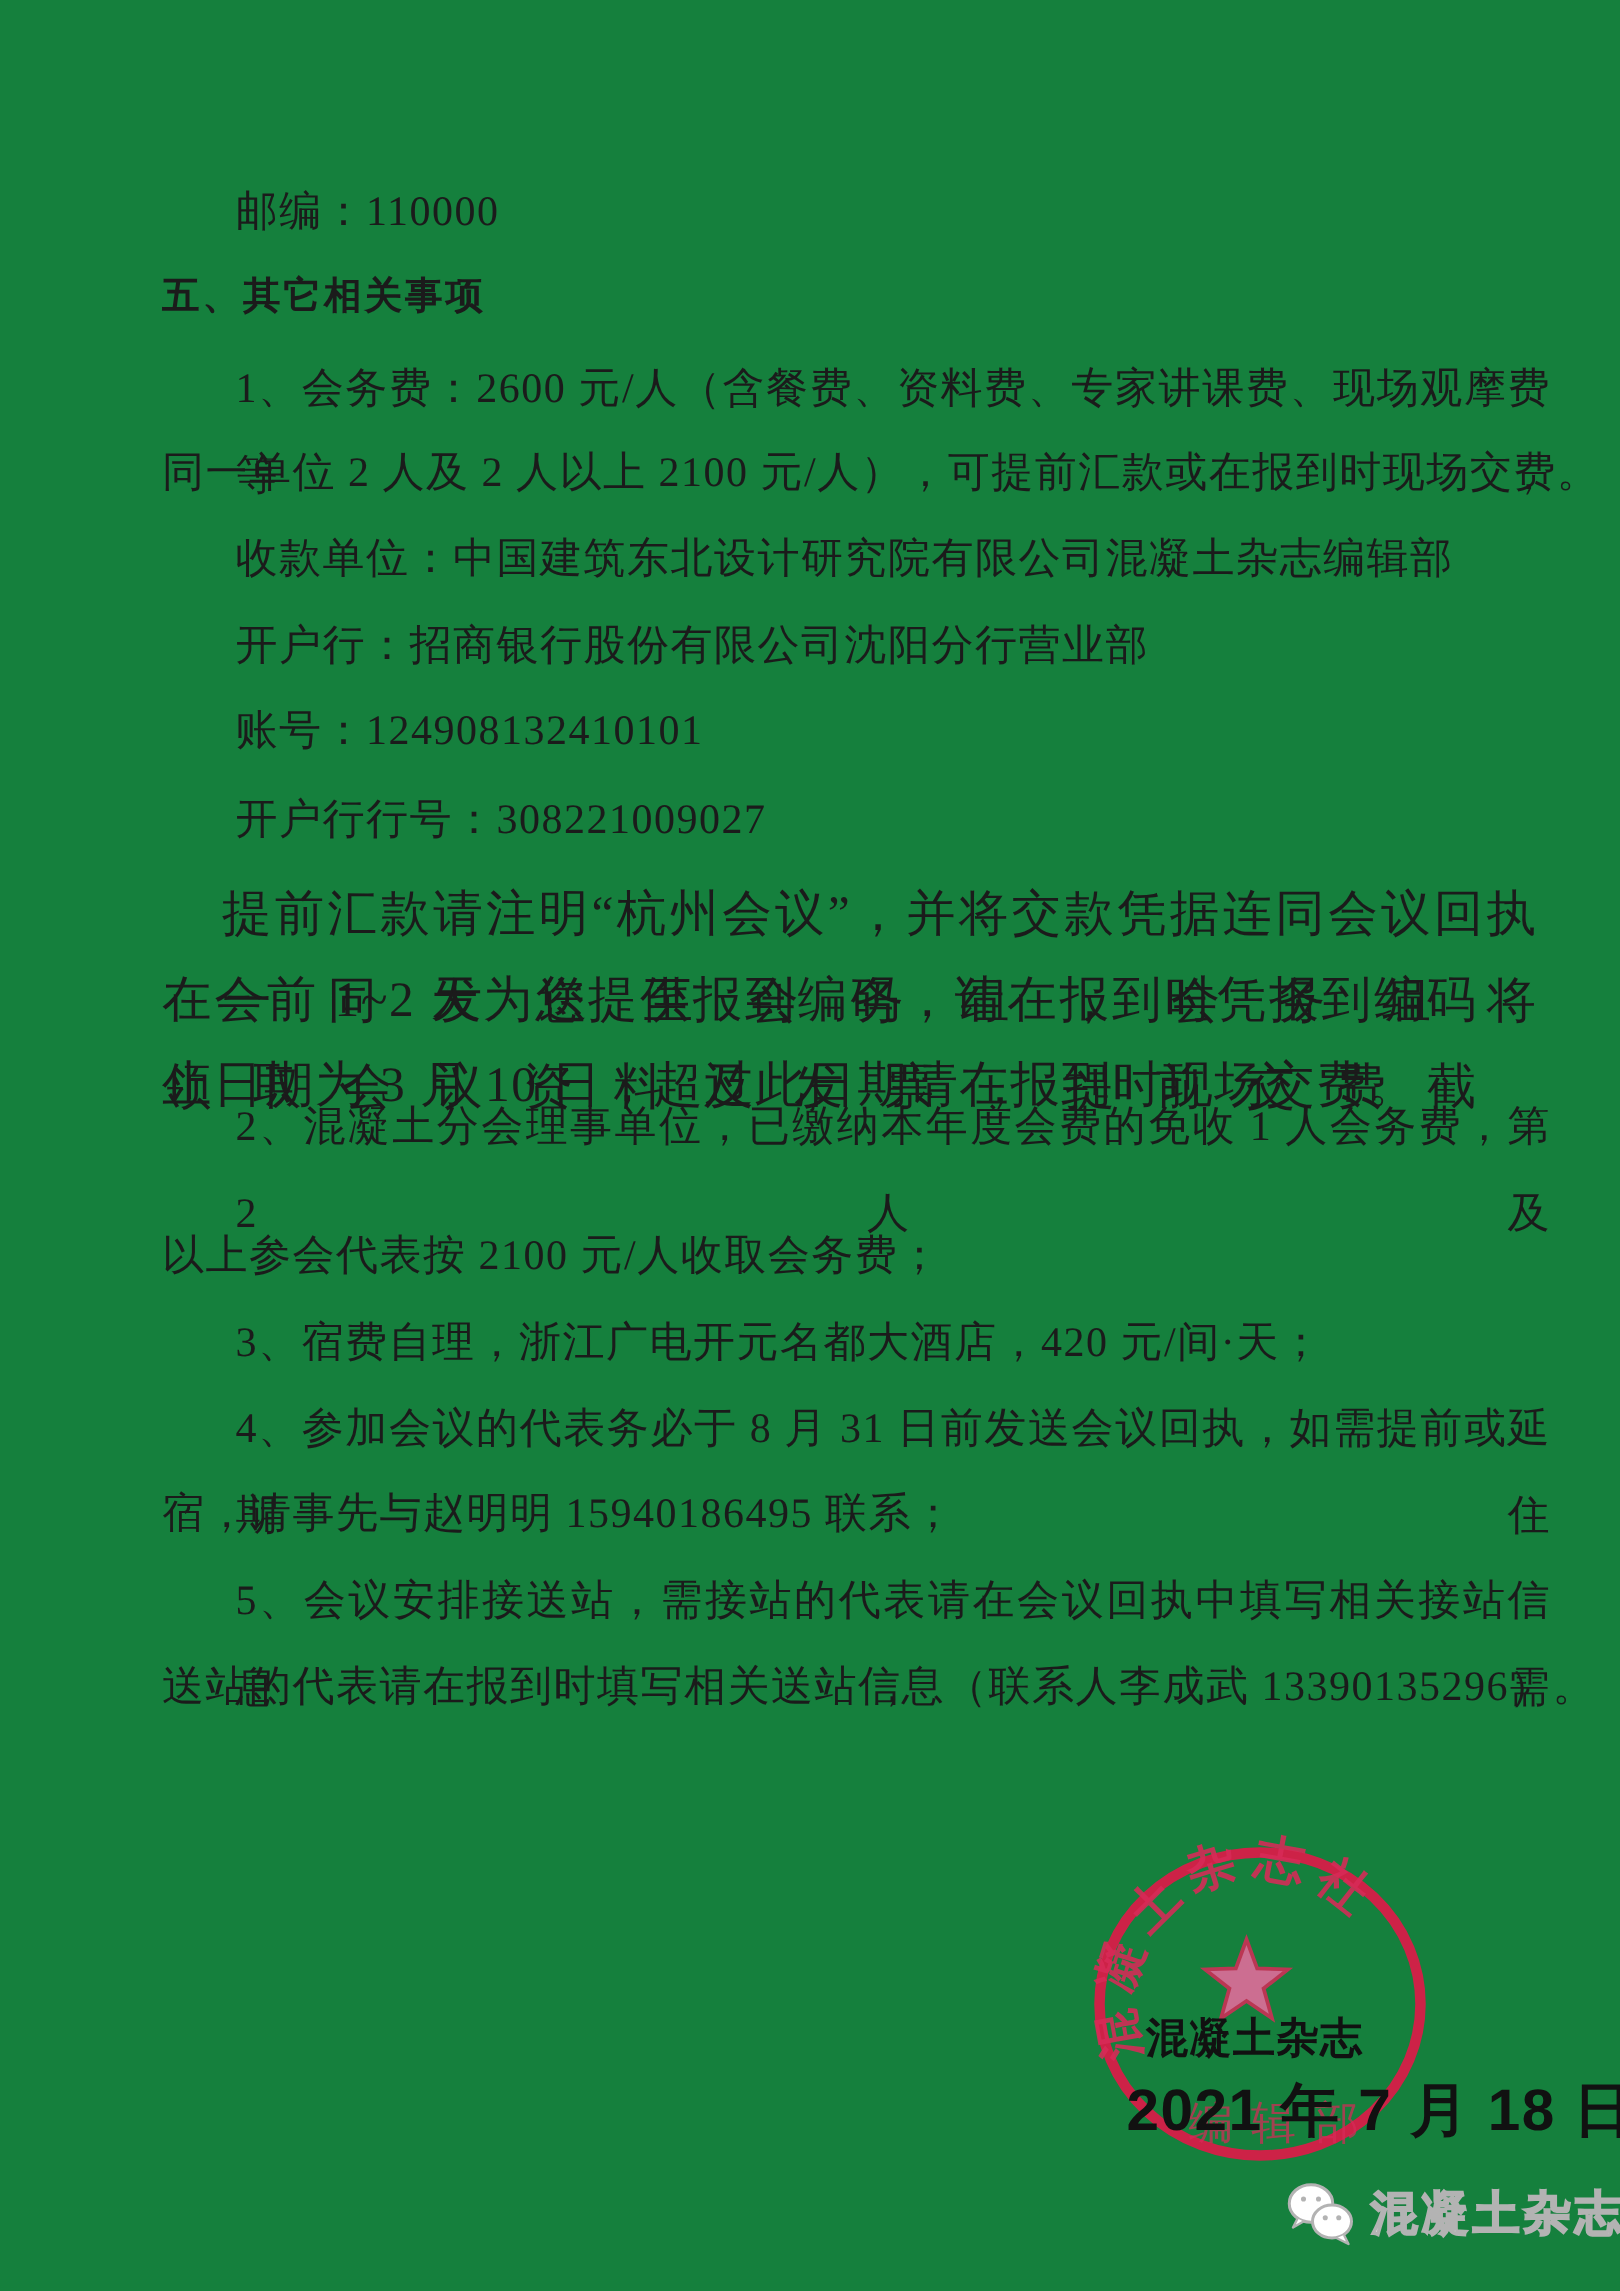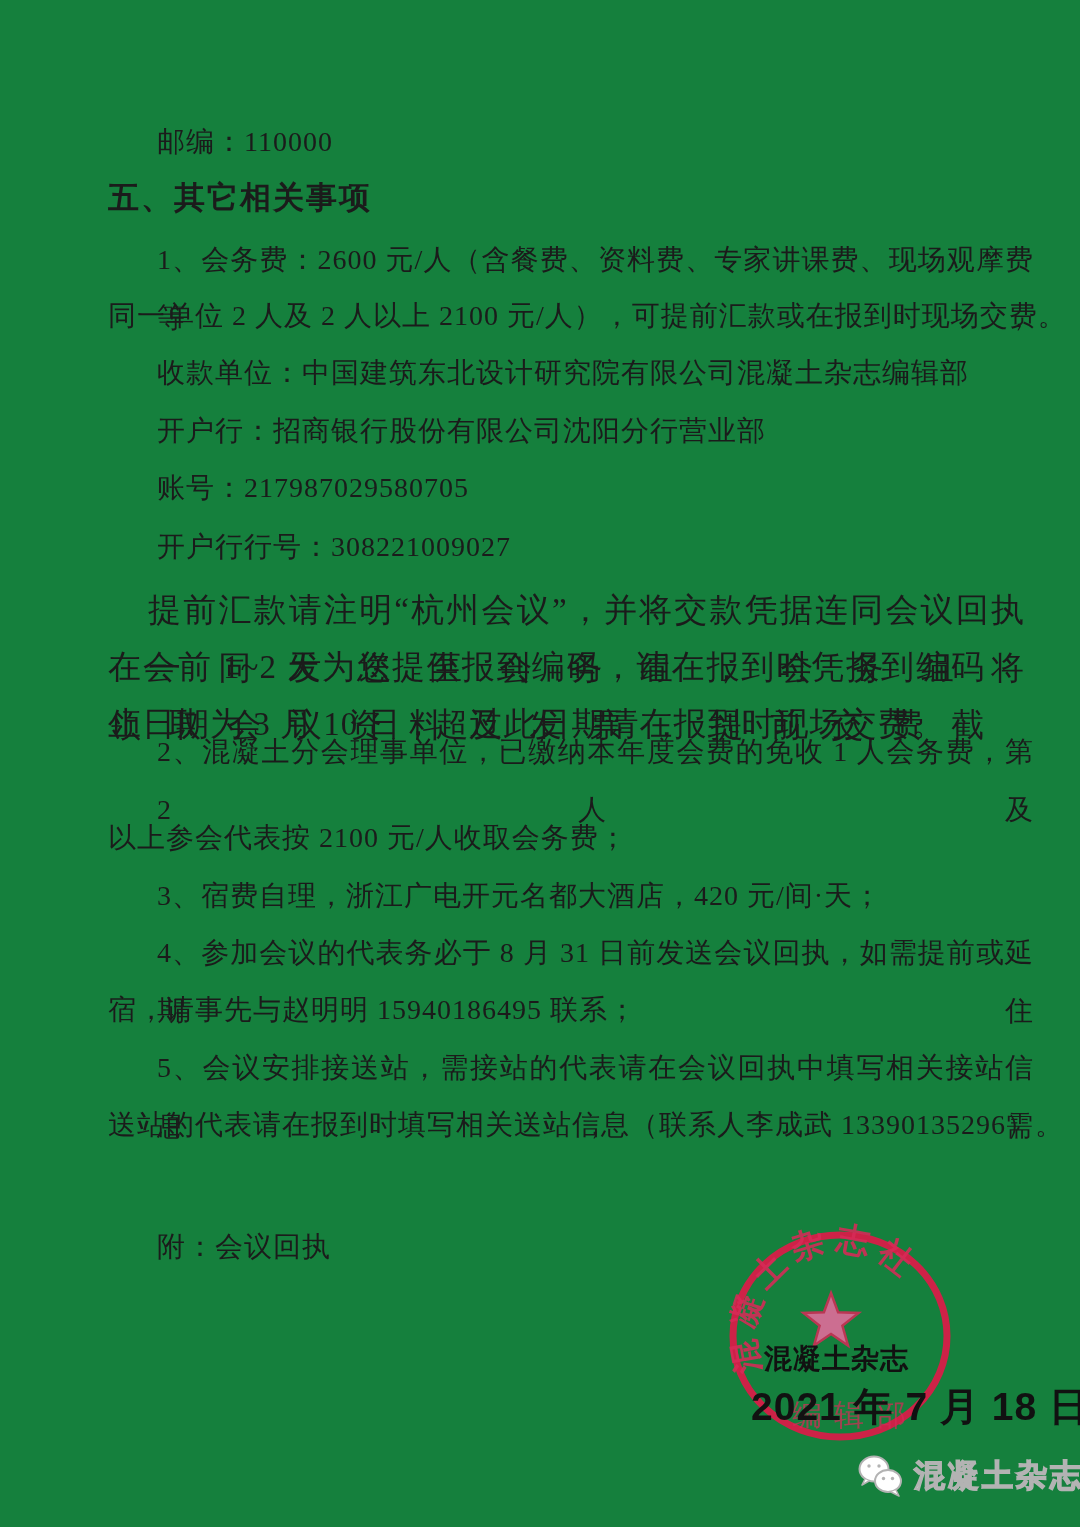--- a/index.html
+++ b/index.html
@@ -12,21 +12,21 @@
     color:#1b1b1b;
     text-decoration:underline;
   }
   .doc{position:absolute;left:108px;top:0;width:877px;height:100%;}
   .line{
     position:absolute;left:0;width:877px;height:58px;line-height:58px;
     font-size:28px;letter-spacing:1px;white-space:nowrap;
   }
   .line.just{white-space:normal;text-align:justify;text-align-last:justify;}
   .line.small{font-size:33px;}
-  .line.heading{font-weight:bold;font-size:31px;letter-spacing:2px;}
+  .line.heading{font-weight:bold;font-size:25px;letter-spacing:2px;}
   .ind{padding-left:49px;}
   .ind-sm{padding-left:40px;}
   
   .seal{position:absolute;left:722px;top:1222px;width:236px;height:232px;}
   .seal-overlay{
     position:absolute;font-family:"Liberation Sans","DejaVu Sans",sans-serif;
     font-weight:bold;color:#111;white-space:nowrap;
   }
   .seal-name{left:764px;top:1340px;font-size:28px;letter-spacing:1px;}
   .seal-date{left:751px;top:1380px;font-size:39px;letter-spacing:1px;}
@@ -45,33 +45,32 @@
 
 <div class="page">
 
   <div class="doc">
     <div class="line ind" style="top:113px">邮编：110000</div>
     <div class="line heading" style="top:169px">五、其它相关事项</div>
     <div class="line ind just" style="top:231px">1、会务费：2600 元/人（含餐费、资料费、专家讲课费、现场观摩费等，</div>
     <div class="line" style="top:287px">同一单位 2 人及 2 人以上 2100 元/人），可提前汇款或在报到时现场交费。</div>
     <div class="line ind" style="top:344px">收款单位：中国建筑东北设计研究院有限公司混凝土杂志编辑部</div>
     <div class="line ind" style="top:402px">开户行：招商银行股份有限公司沈阳分行营业部</div>
-    <div class="line ind" style="top:459px">账号：217987029580705</div>
+    <div class="line ind" style="top:459px">账号：124908132410101</div>
     <div class="line ind" style="top:518px">开户行行号：308221009027</div>
     <div class="line small ind-sm just" style="top:581px">提前汇款请注明“杭州会议”，并将交款凭据连同会议回执一同发送至会务组，会务组将</div>
     <div class="line small just" style="top:638px">在会前 1~2 天为您提供报到编码，请在报到时凭报到编码领取会议资料及发票，提前交费截</div>
     <div class="line small" style="top:695px">止日期为 3 月 10 日，超过此日期请在报到时现场交费。</div>
     <div class="line ind just" style="top:723px">2、混凝土分会理事单位，已缴纳本年度会费的免收 1 人会务费，第 2 人及</div>
     <div class="line" style="top:809px">以上参会代表按 2100 元/人收取会务费；</div>
     <div class="line ind" style="top:867px">3、宿费自理，浙江广电开元名都大酒店，420 元/间·天；</div>
     <div class="line ind just" style="top:924px">4、参加会议的代表务必于 8 月 31 日前发送会议回执，如需提前或延期住</div>
     <div class="line" style="top:981px">宿，请事先与赵明明 15940186495 联系；</div>
     <div class="line ind just" style="top:1039px">5、会议安排接送站，需接站的代表请在会议回执中填写相关接站信息，需</div>
     <div class="line" style="top:1096px">送站的代表请在报到时填写相关送站信息（联系人李成武 13390135296）。</div>
-    <div class="line ind" style="top:1218px">附：会议回执</div>
   </div>
 
   <svg class="seal" viewBox="0 0 236 232">
     <defs>
       <path id="ringTextPath" d="M 41 150 A 85 85 0 0 1 183 59" fill="none"></path>
     </defs>
     <ellipse cx="118" cy="114" rx="107" ry="101" fill="none" stroke="#dd1a48" stroke-width="7" opacity="0.92"></ellipse>
     <polygon points="109,71 116.1,90.3 136.6,91 120.4,103.7 126,123.5 109,112 92,123.5 97.6,103.7 81.4,91 101.9,90.3" fill="#ec6ba0" stroke="#d82a58" stroke-width="2.5" opacity="0.85"></polygon>
     <text font-size="33" font-weight="bold" fill="#d82a58" opacity="0.88" style="letter-spacing:8px;font-family:'Liberation Serif','DejaVu Serif',serif;">
       <textPath href="#ringTextPath" startOffset="2">混凝土杂志社</textPath>

